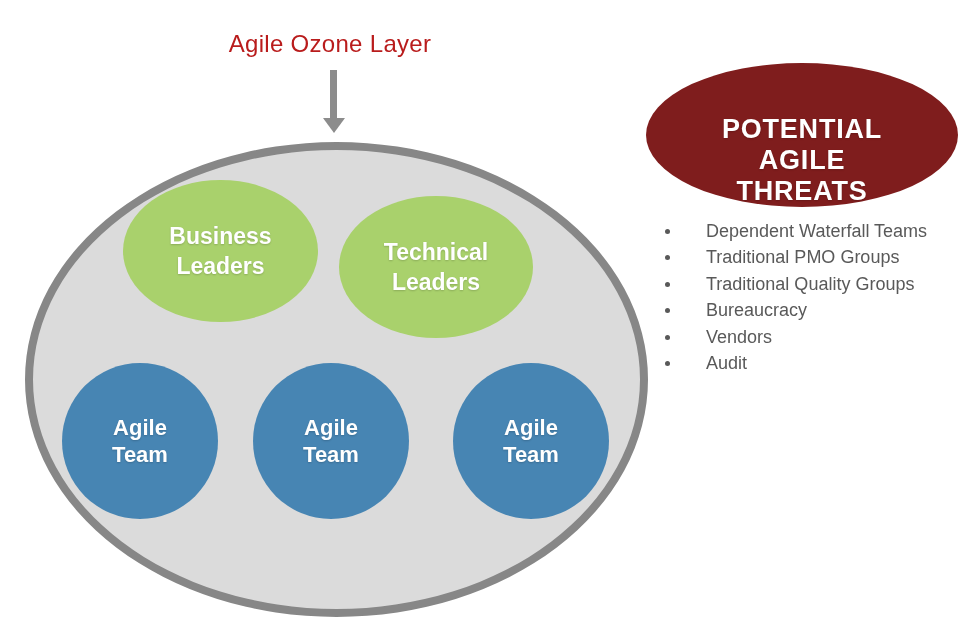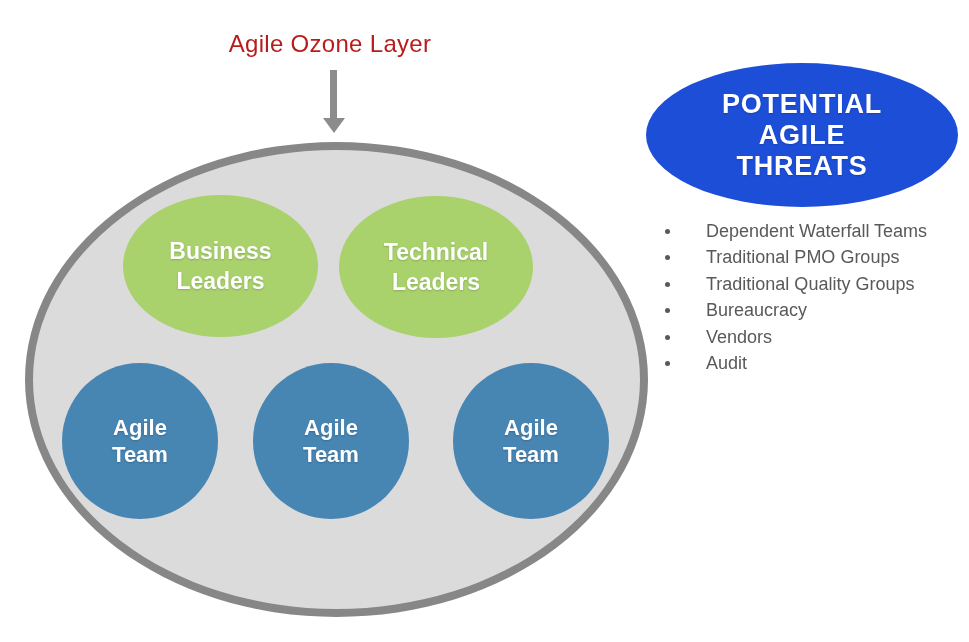--- a/index.html
+++ b/index.html
@@ -51,39 +51,40 @@
     white-space:pre-line;
     text-shadow:0 1px 2px rgba(0,0,0,0.18);
   }
 
   
   .leader{
     background:#a9d16c;
     width:195px;height:142px;
     font-size:23px;line-height:30px;
   }
-  .leader.business{left:123px;top:195px;}
+  .leader.business{left:123px;top:180px;}
   .leader.technical{left:339px;top:196px;width:194px;}
 
   
   .team{
     background:#4785b3;
     width:156px;height:156px;
     font-size:22px;line-height:27px;
   }
   .team.t1{left:62px;top:363px;}
   .team.t2{left:253px;top:363px;}
   .team.t3{left:453px;top:363px;}
 
   
   .threats-ellipse{
     left:646px;top:63px;width:312px;height:144px;
-    background:#1d4ed8;
+    background:#7f1d1d;
     font-size:27px;line-height:31px;
     letter-spacing:0.8px;
+    align-items:flex-end;
   }
 
   
   .threats-list{
     left:665px;top:218px;width:300px;
     margin:0;padding:0;list-style:none;
     color:#595959;
     font-size:18px;
   }
   .threats-list li{

